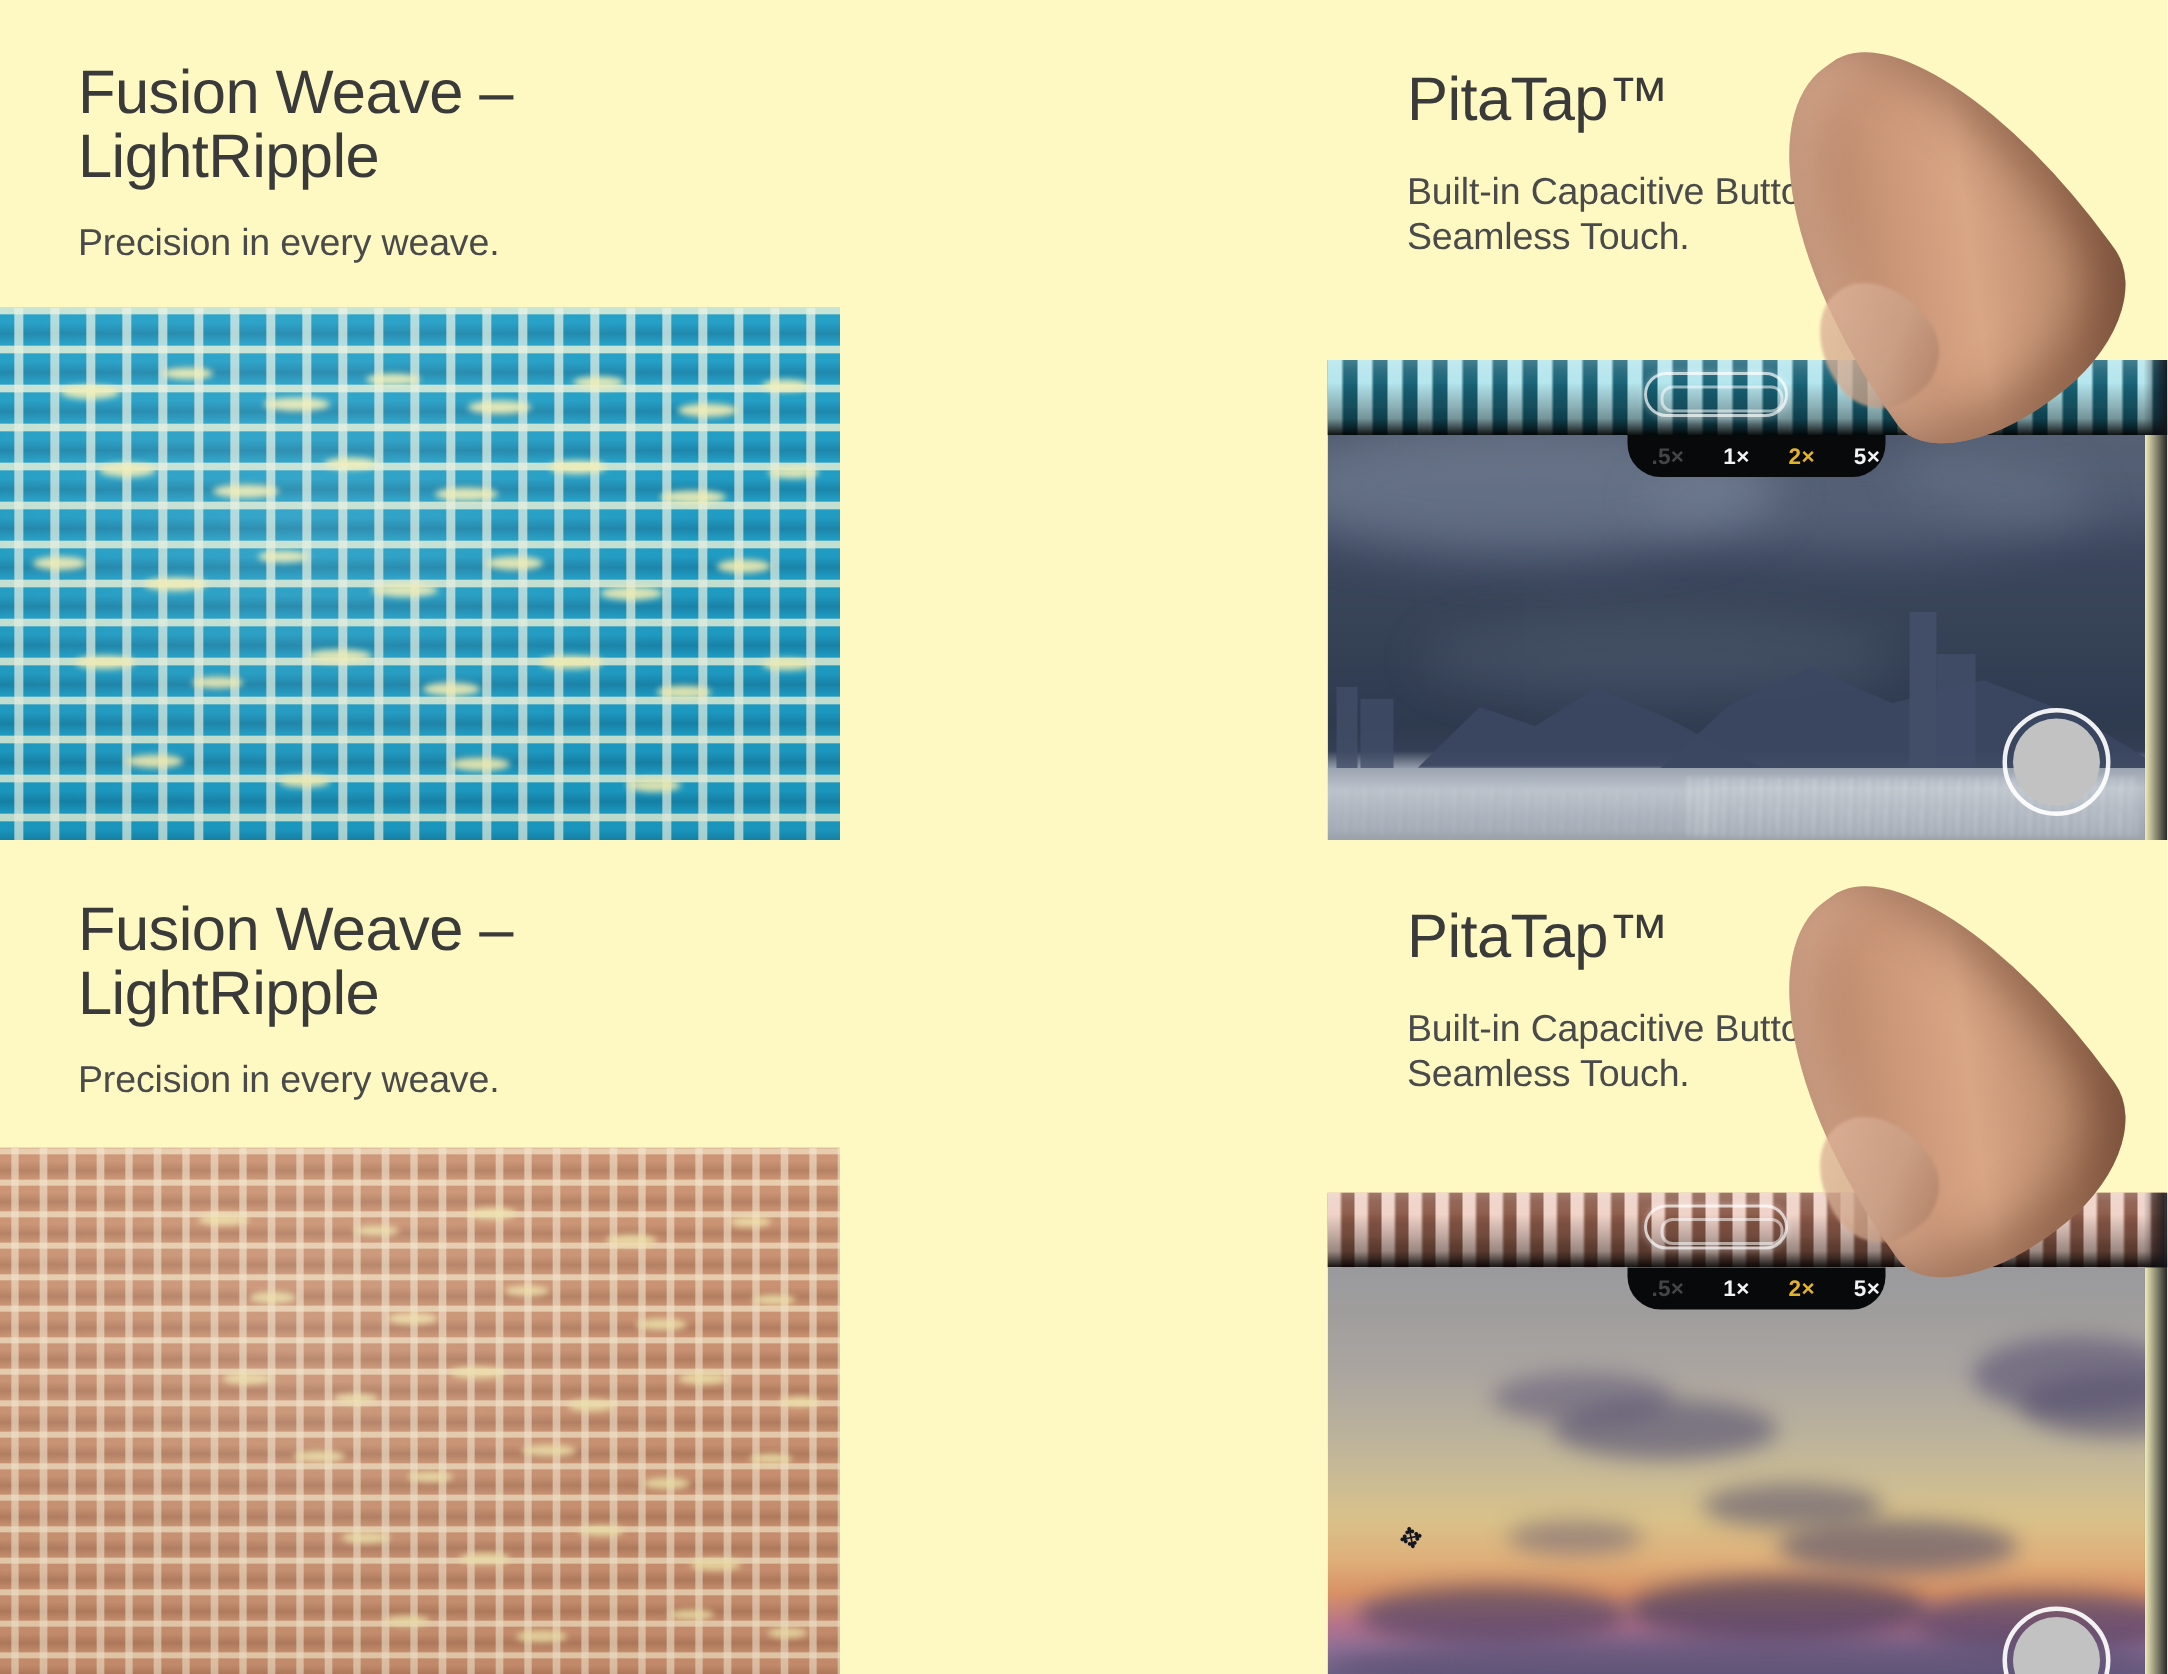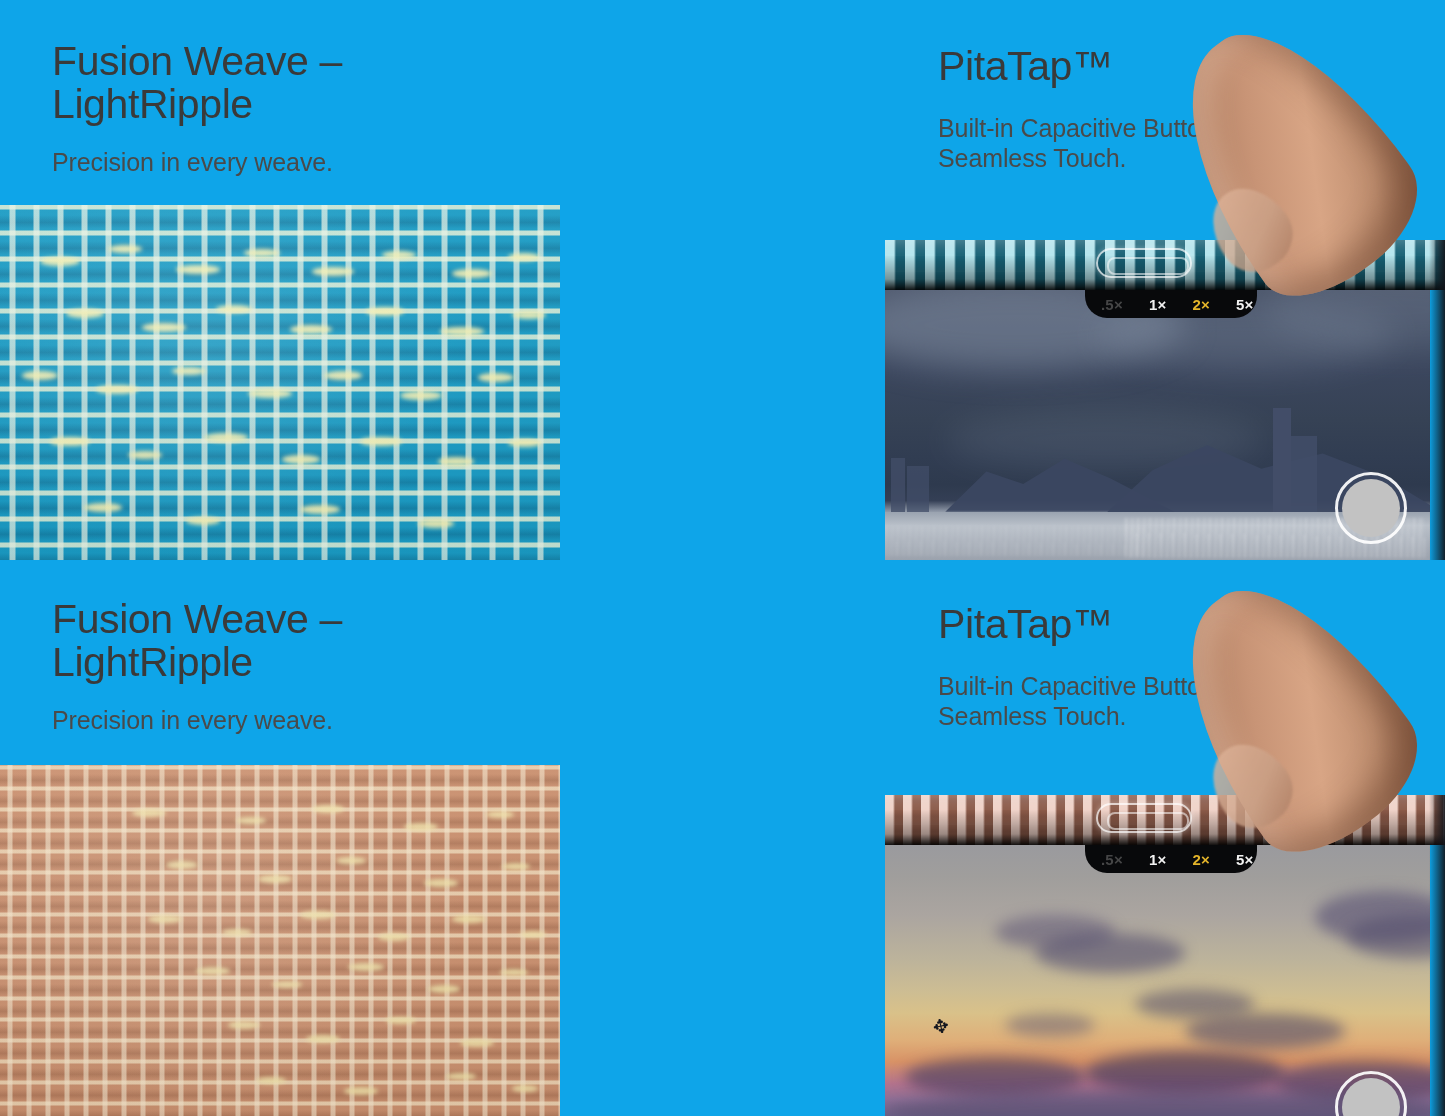--- a/index.html
+++ b/index.html
@@ -9,21 +9,21 @@
     height: 1116px;
     background: #ffffff;
     font-family: "Liberation Sans", sans-serif;
     overflow: hidden;
   }
 
   .page {
     position: relative;
     width: 1445px;
     height: 1116px;
-    background: #0ea5e9;
+    background: #fef9c3;
   }
 
   
   .section { position: absolute; }
 
   .sec-heading {
     font-size: 41px;
     line-height: 1.05;
     font-weight: 400;
     color: #3a3a3a;

